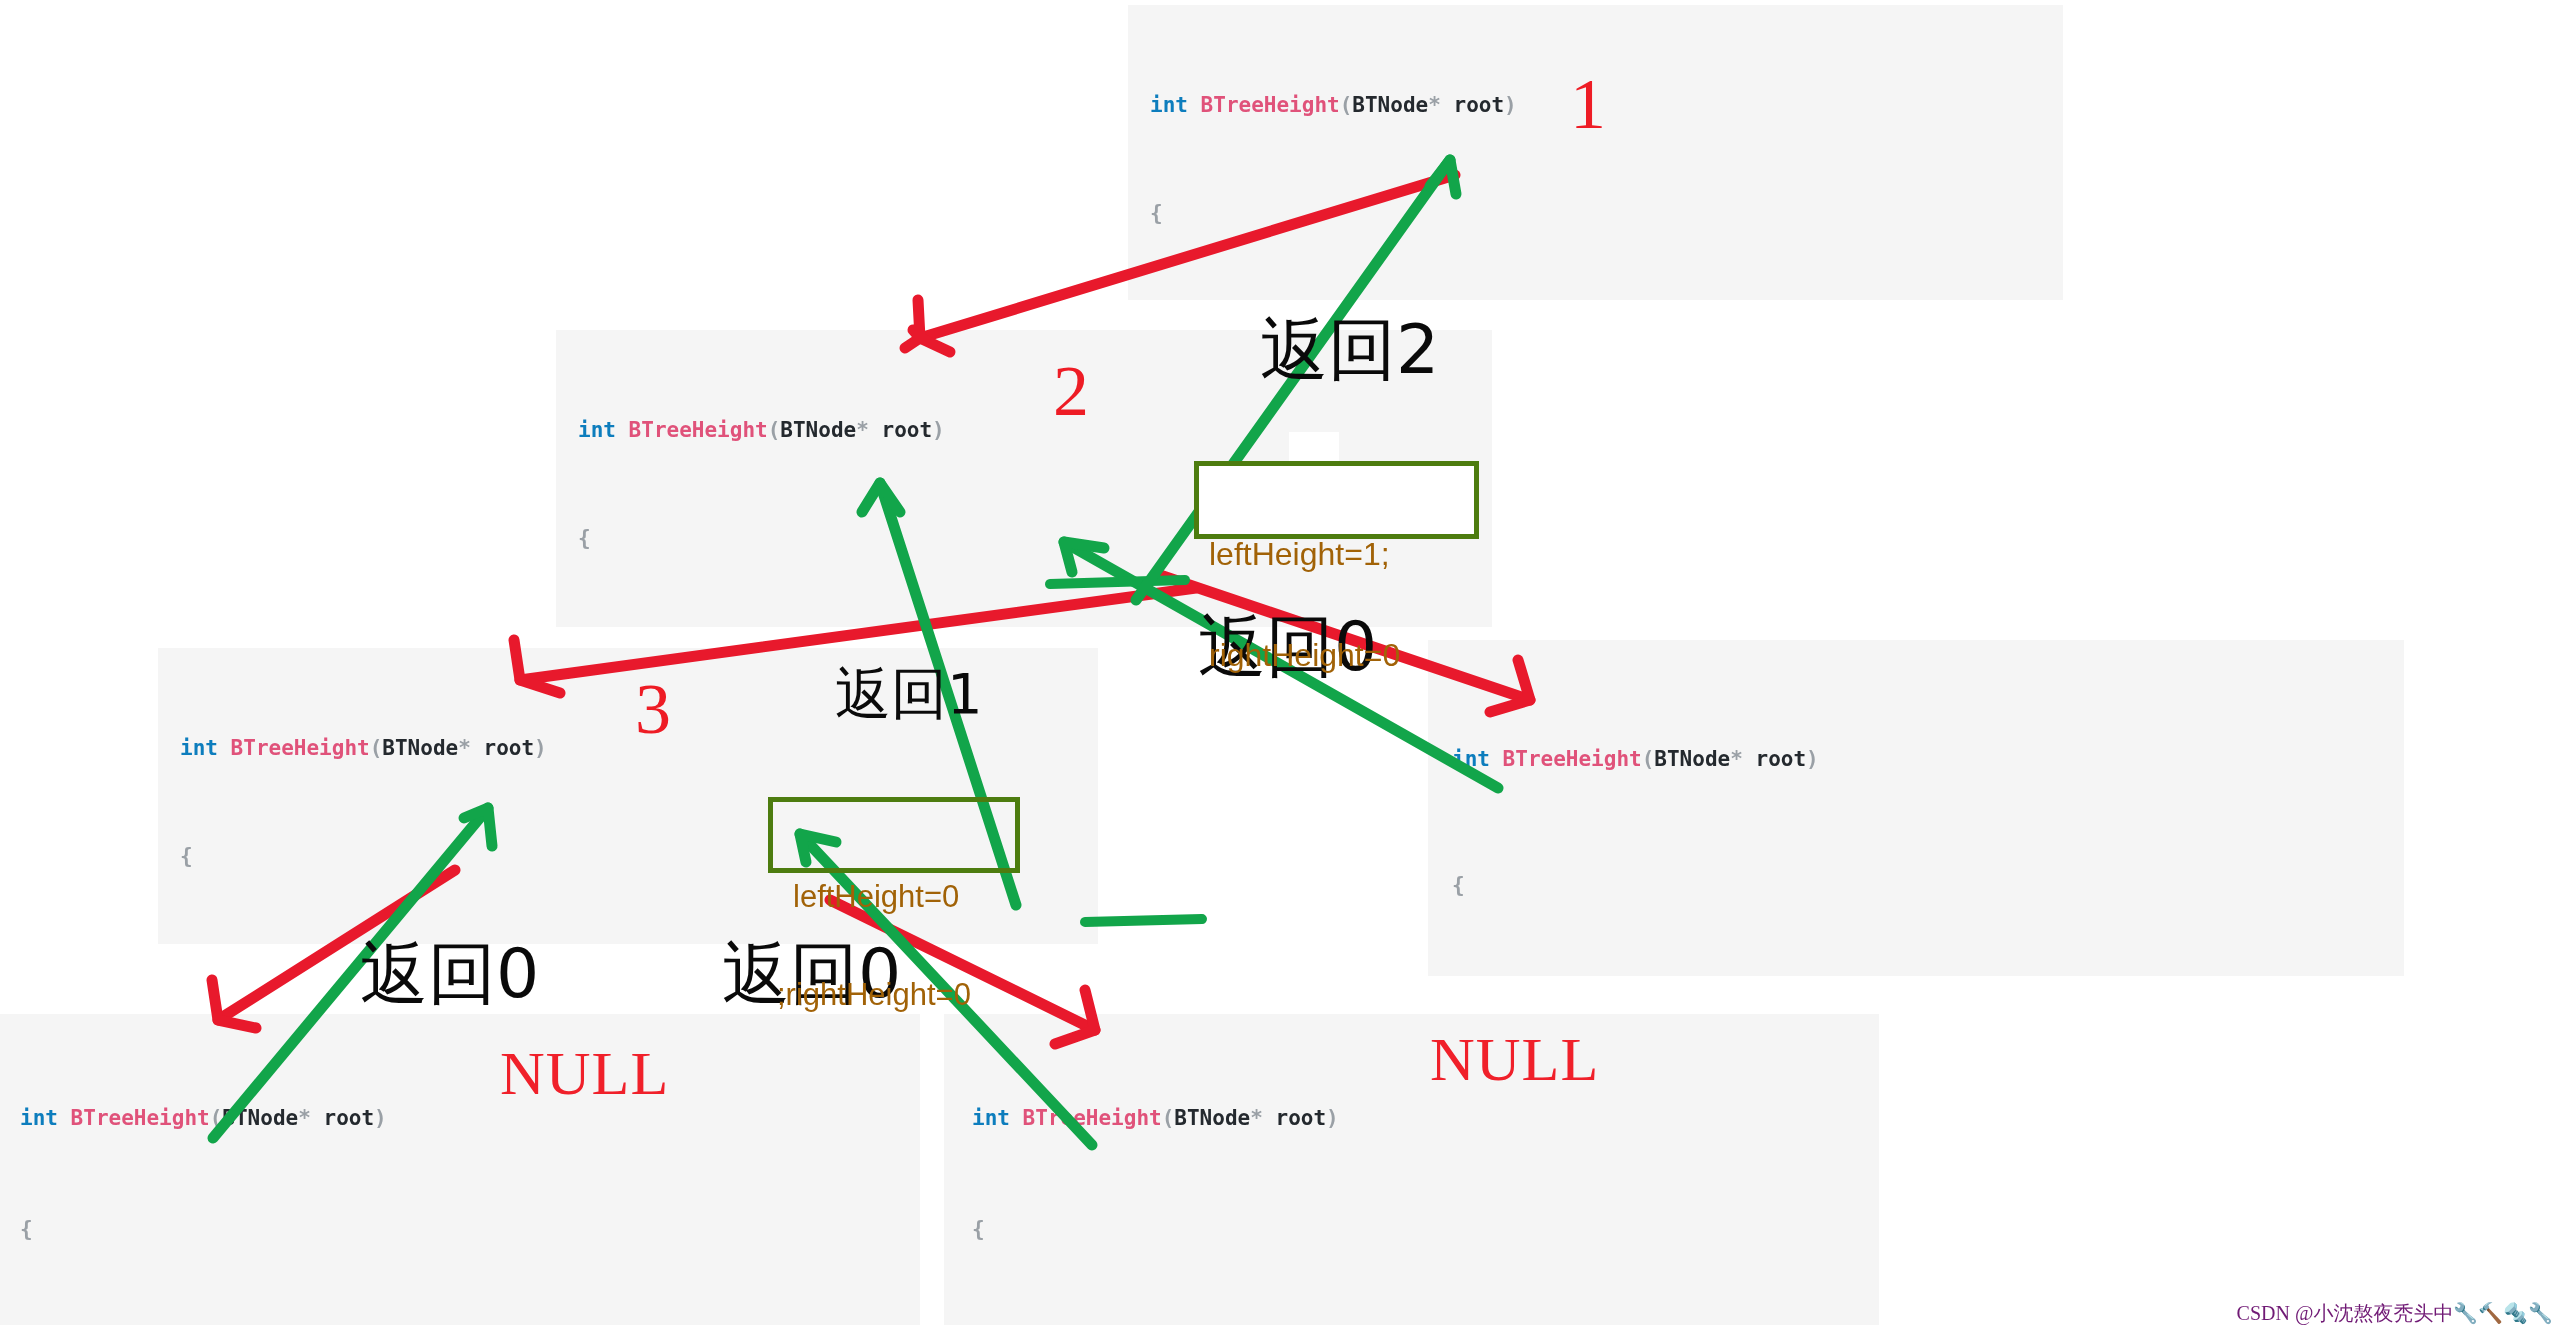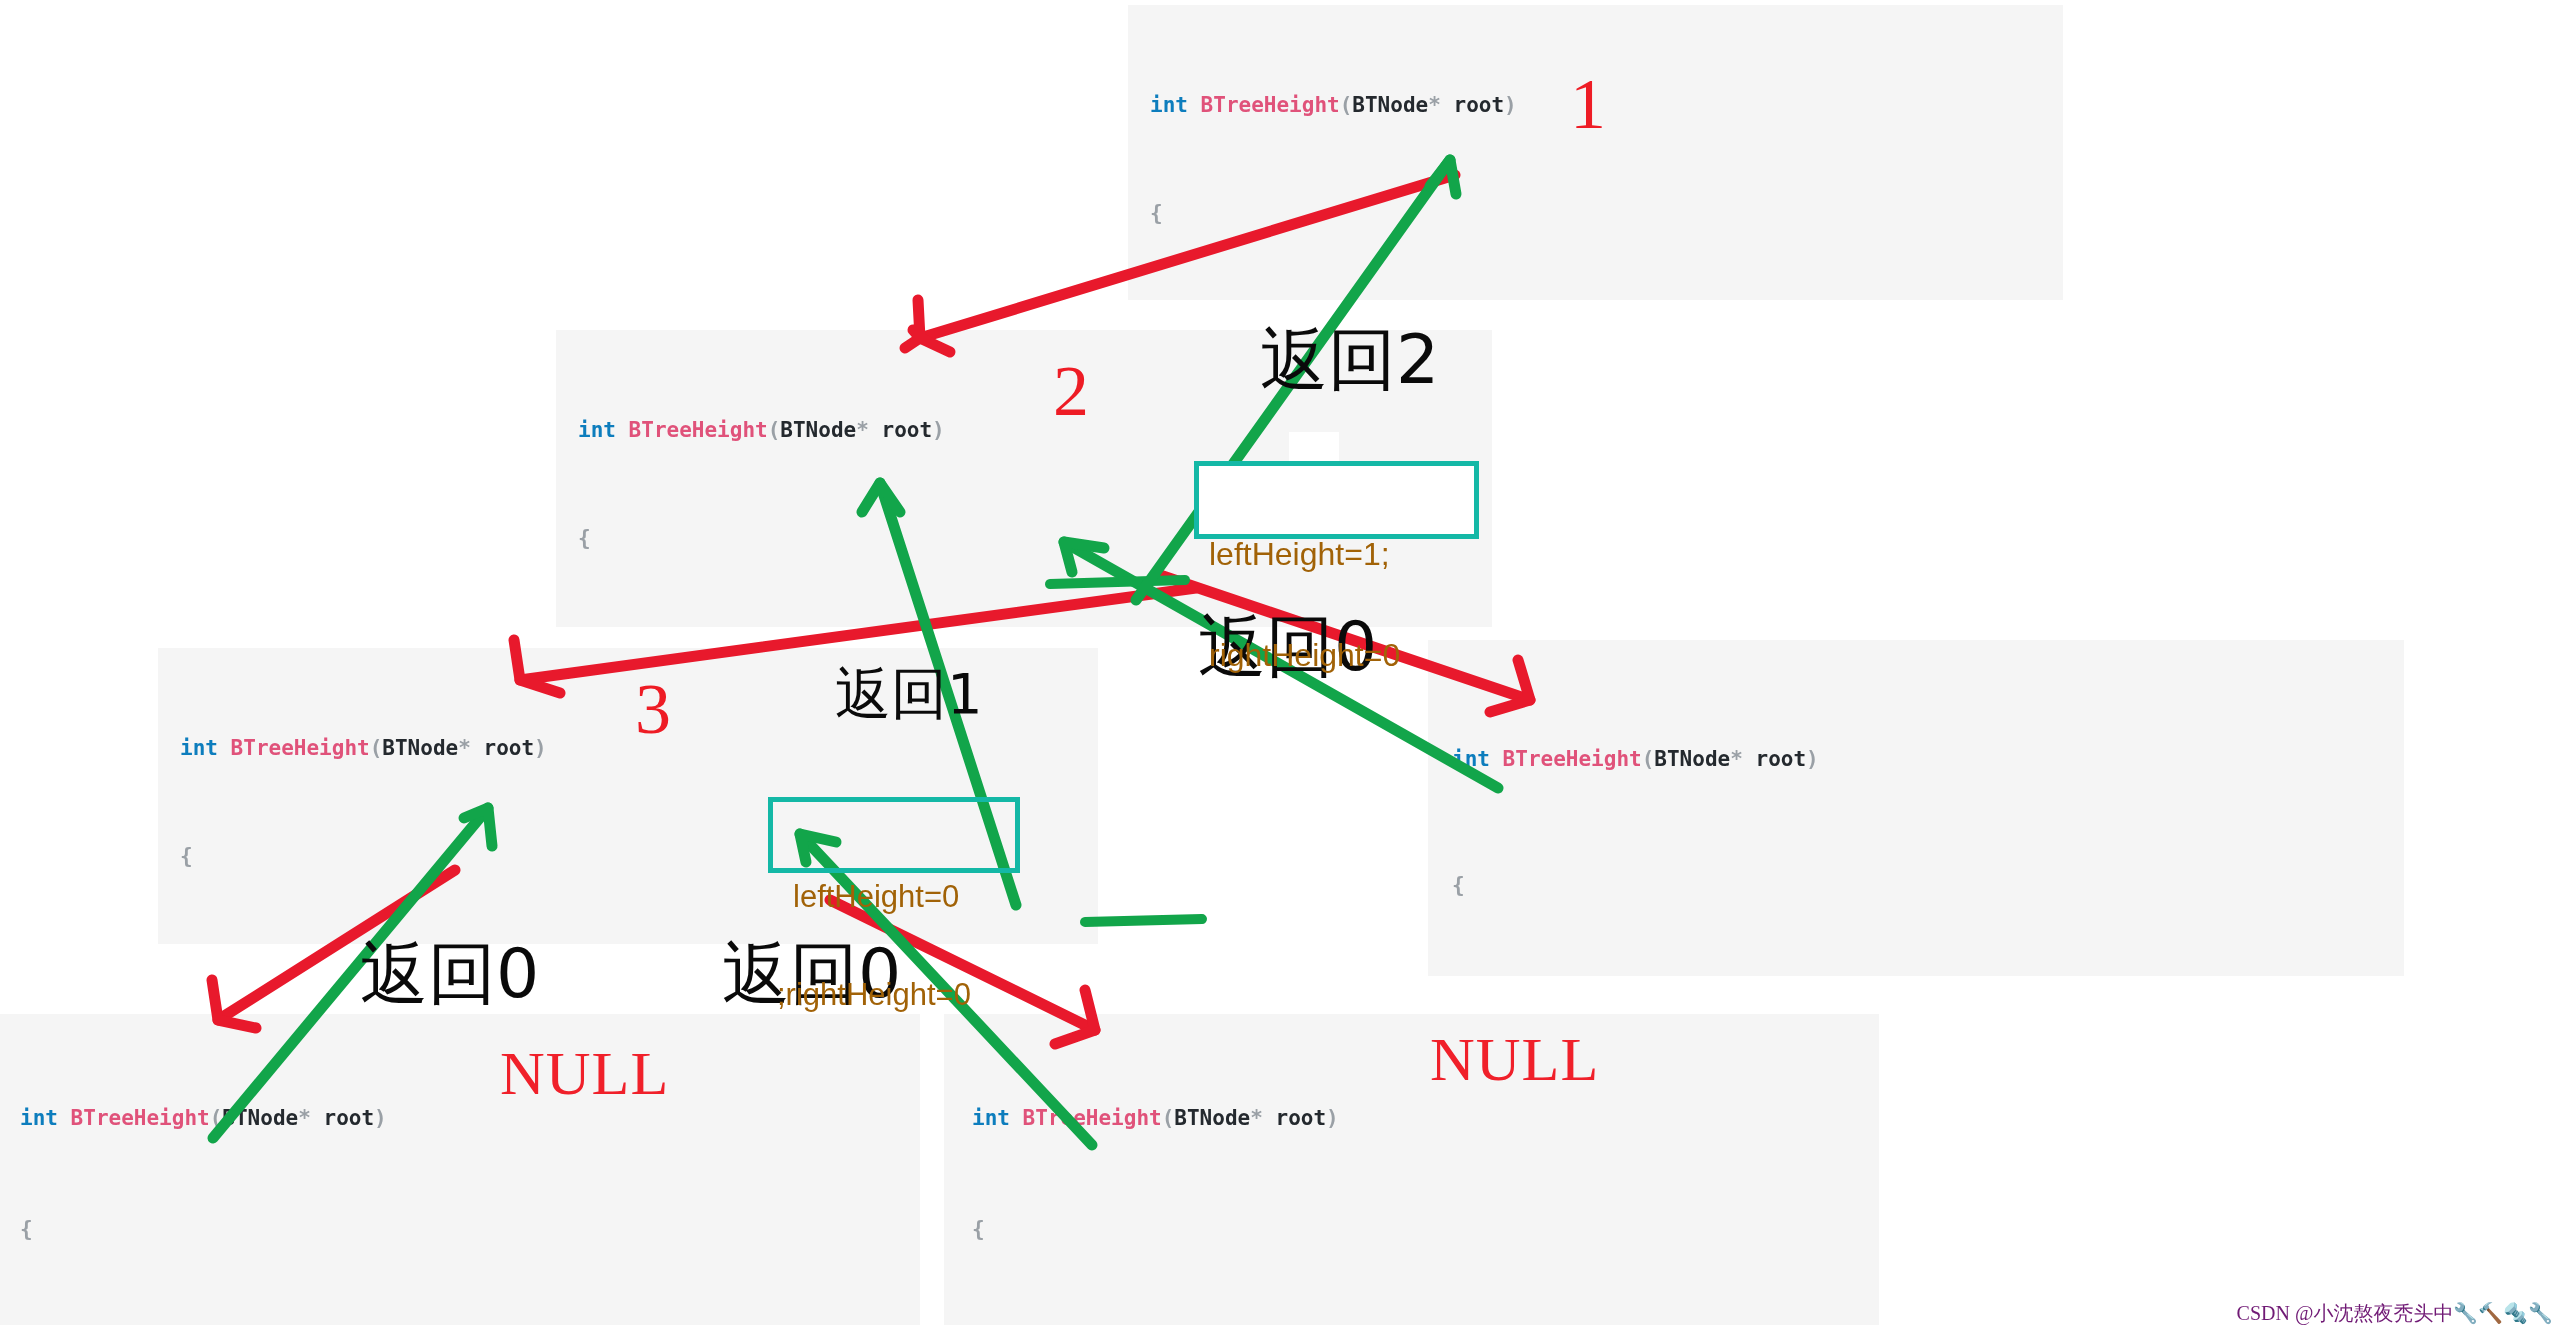--- a/index.html
+++ b/index.html
@@ -49,21 +49,21 @@
   .cn-label{
     position:absolute;
     color:#0a0a0a;
     font-family:"DejaVu Sans","Liberation Sans",sans-serif;
     font-weight:400;
     line-height:1;
     white-space:nowrap;
   }
   .val-box{
     position:absolute;
-    border:5px solid #14b8a6;
+    border:5px solid #4d7c0f;
     font-family:Liberation Sans, sans-serif;
     color:#a16207;
     line-height:1.05;
     box-sizing:border-box;
     white-space:pre;
   }
   .val-box.opaque{background:#ffffff;}
   .val-box.clear{background:transparent;}
   .val-box .vline{display:block;}
 
@@ -211,21 +211,21 @@
 
     </g>
   </svg>
 
   <div class="marker-num" style="left:1570px;top:68px;font-size:72px;">1</div>
 
   <div class="marker-num" style="left:1053px;top:355px;font-size:72px;">2</div>
 
   <div class="marker-num" style="left:635px;top:673px;font-size:72px;">3</div>
 
-  <div class="cn-label" style="left:1260px;top:326px;font-size:68px;">返回2</div>
+  <div class="cn-label" style="left:1260px;top:316px;font-size:68px;">返回2</div>
 
   <div class="cn-label" style="left:835px;top:666px;font-size:56px;">返回1</div>
 
   <div class="cn-label" style="left:1198px;top:613px;font-size:68px;">返回0</div>
 
   <div class="cn-label" style="left:360px;top:940px;font-size:68px;">返回0</div>
 
   <div class="cn-label" style="left:722px;top:940px;font-size:68px;">返回0</div>
 
   <div class="null-label" style="left:500px;top:1042px;font-size:62px;">NULL</div>

